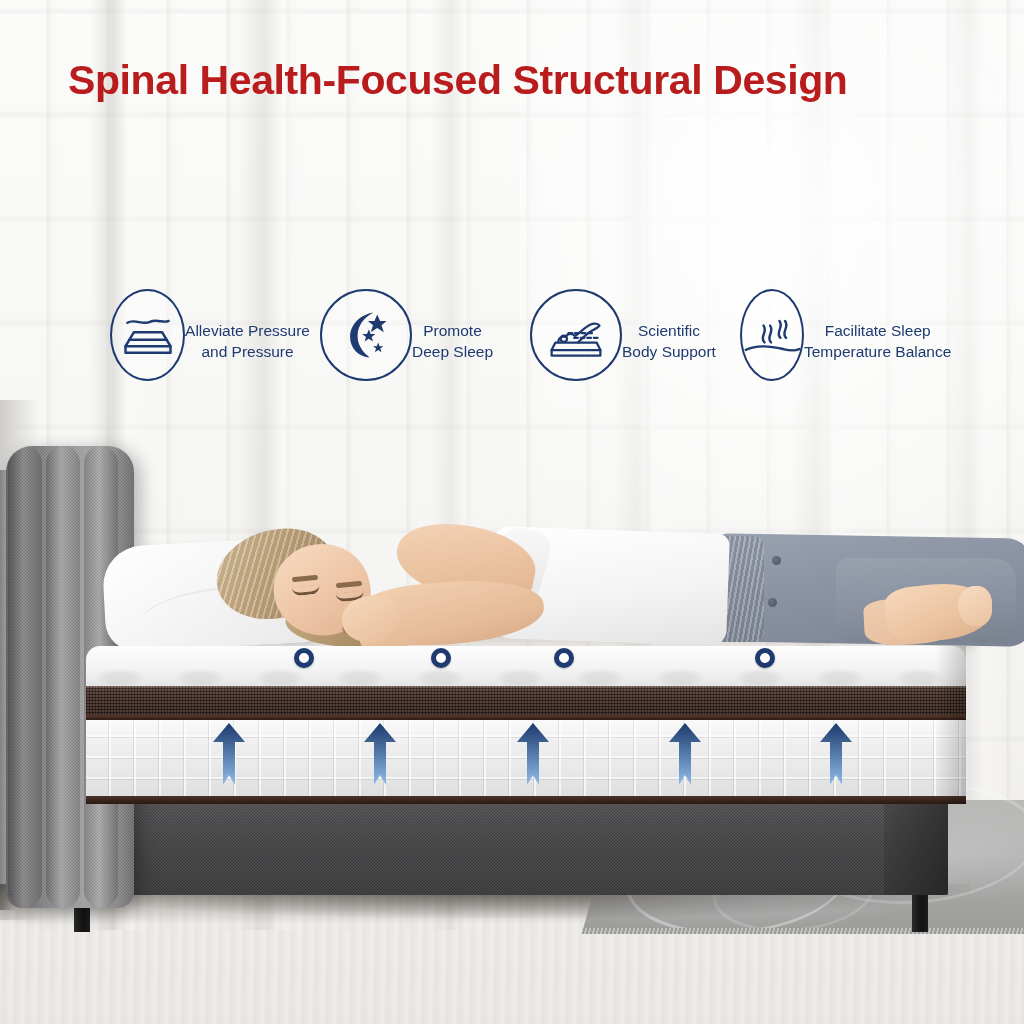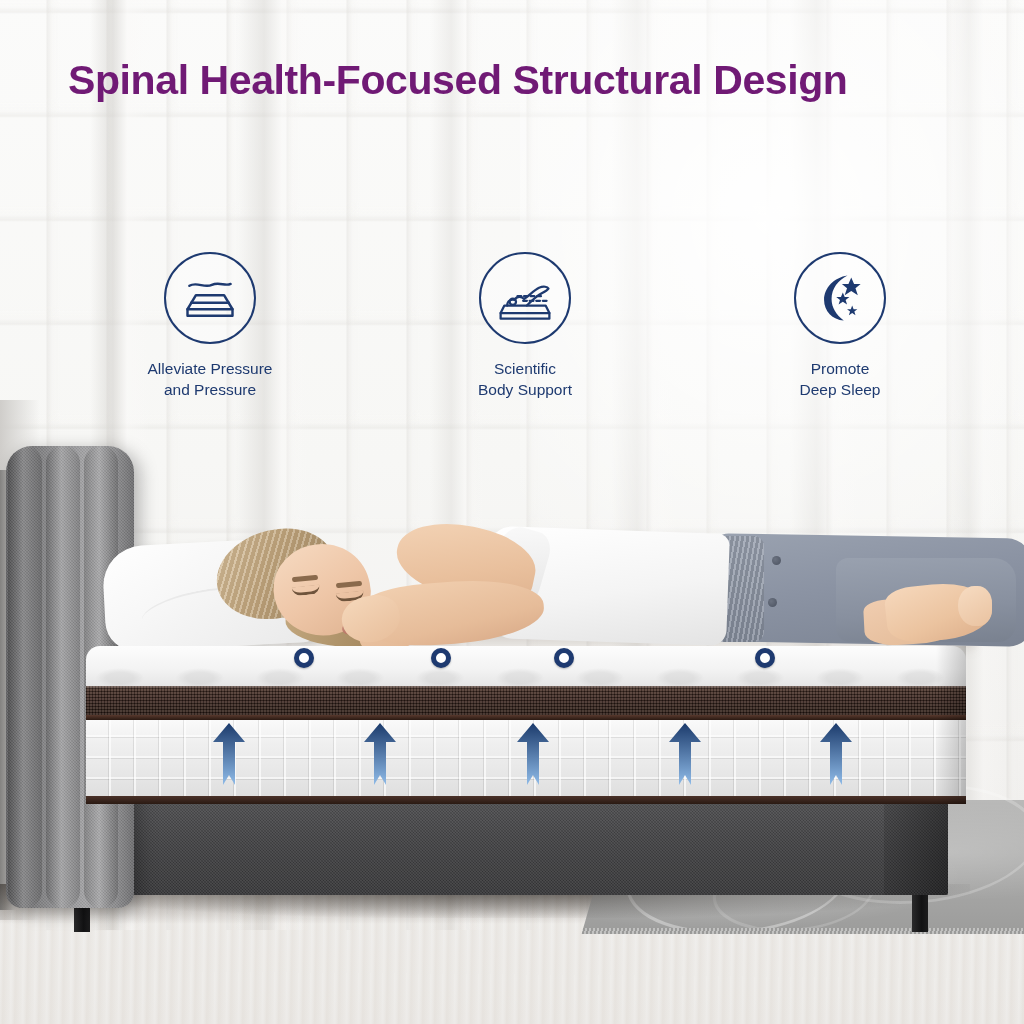--- a/index.html
+++ b/index.html
@@ -379,33 +379,33 @@
   .body-shadow {
     position: absolute; left: 180px; top: 128px; width: 700px; height: 26px;
     background: linear-gradient(180deg, rgba(90,70,55,0.26) 0%, rgba(90,70,55,0) 100%);
     filter: blur(4px);
   }
 
   
   .headline {
     position: absolute; left: 68px; top: 58px; width: 900px;
     font-size: 41px; font-weight: bold; letter-spacing: -0.4px;
-    color: #701a75; line-height: 1.1;
+    color: #b91c1c; line-height: 1.1;
   }
   .subtitle {
     position: absolute; left: 66px; top: 116px; width: 850px;
     font-size: 25px; color: #1c1c1c; line-height: 1.42;
   }
 
   
   .features {
     position: absolute; left: 110px; top: 252px; width: 830px; height: 165px;
     display: flex; justify-content: space-between;
   }
-  .feature { width: 200px; display: flex; flex-direction: column; align-items: center; }
+  .feature { width: 200px; display: flex; flex-direction: row; align-items: center; }
   .feature-icon {
     width: 92px; height: 92px; border-radius: 50%;
     border: 2.5px solid #1e3a70;
     display: flex; align-items: center; justify-content: center;
     background: rgba(255,255,255,0.35);
   }
   .feature-icon svg { width: 60px; height: 60px; display: block; }
   .feature-label {
     margin-top: 15px; text-align: center;
     font-size: 15.5px; color: #1e3a70; line-height: 1.35;
@@ -583,48 +583,63 @@
         </svg>
       </div>
       <div class="feature-label">
         <span>Alleviate Pressure</span>
         <span>and Pressure</span>
       </div>
     </div>
 
     <div class="feature">
       <div class="feature-icon">
+        <svg viewBox="0 0 64 64">
+          <path d="M40 8 C26 10, 15 21, 15 34 C15 46, 24 55, 36 56
+                   C28 50, 23 42, 23 33 C23 22, 30 13, 40 8 Z" fill="#1e3a70"></path>
+          <path d="M44 10 L47 17 L54 17 L48.5 21.5 L51 29 L44 24.5 L37 29 L39.5 21.5 L34 17 L41 17 Z" fill="#1e3a70"></path>
+          <path d="M35 26 L37 31 L42 31 L38 34 L39.5 39 L35 36 L30.5 39 L32 34 L28 31 L33 31 Z" fill="#1e3a70"></path>
+          <path d="M45 40 L46.5 44 L50.5 44 L47.3 46.5 L48.5 50.5 L45 48 L41.5 50.5 L42.7 46.5 L39.5 44 L43.5 44 Z" fill="#1e3a70"></path>
+        </svg>
+      </div>
+      <div class="feature-label">
+        <span>Promote</span>
+        <span>Deep Sleep</span>
+      </div>
+    </div>
+
+    <div class="feature">
+      <div class="feature-icon">
         <svg viewBox="0 0 64 64" fill="none" stroke="#1e3a70" stroke-width="2.4" stroke-linecap="round" stroke-linejoin="round">
           <path d="M10 40 L54 40 L58 48 L6 48 Z"></path>
           <path d="M6 48 L6 54 L58 54 L58 48"></path>
           <path d="M13 40 C13 35, 17 33, 21 34 C23 30, 28 30, 31 33
                    C36 30, 41 24, 47 21 C52 19, 56 20, 57 22
                    C55 25, 49 27, 45 30 C40 34, 36 38, 34 40"></path>
           <circle cx="19" cy="36" r="3.4"></circle>
           <path d="M24 30 L50 30" stroke-dasharray="4 3"></path>
           <path d="M30 35 L56 35" stroke-dasharray="4 3"></path>
         </svg>
       </div>
       <div class="feature-label">
         <span>Scientific</span>
         <span>Body Support</span>
       </div>
     </div>
 
     <div class="feature">
       <div class="feature-icon">
-        <svg viewBox="0 0 64 64">
-          <path d="M40 8 C26 10, 15 21, 15 34 C15 46, 24 55, 36 56
-                   C28 50, 23 42, 23 33 C23 22, 30 13, 40 8 Z" fill="#1e3a70"></path>
-          <path d="M44 10 L47 17 L54 17 L48.5 21.5 L51 29 L44 24.5 L37 29 L39.5 21.5 L34 17 L41 17 Z" fill="#1e3a70"></path>
-          <path d="M35 26 L37 31 L42 31 L38 34 L39.5 39 L35 36 L30.5 39 L32 34 L28 31 L33 31 Z" fill="#1e3a70"></path>
-          <path d="M45 40 L46.5 44 L50.5 44 L47.3 46.5 L48.5 50.5 L45 48 L41.5 50.5 L42.7 46.5 L39.5 44 L43.5 44 Z" fill="#1e3a70"></path>
+        <svg viewBox="0 0 64 64" fill="none" stroke="#1e3a70" stroke-width="2.6" stroke-linecap="round" stroke-linejoin="round">
+          <path d="M24 40 C18 34, 28 29, 23 22"></path>
+          <path d="M31 40 C25 34, 35 29, 30 22"></path>
+          <path d="M41 35 C35 29, 45 24, 40 17"></path>
+          <path d="M47 35 C41 29, 51 24, 46 17"></path>
+          <path d="M4 48 C16 42, 30 44, 44 47 C52 49, 57 49, 61 47"></path>
         </svg>
       </div>
       <div class="feature-label">
-        <span>Promote</span>
-        <span>Deep Sleep</span>
-      </div>
-    </div>
-
+        <span>Facilitate Sleep</span>
+        <span>Temperature Balance</span>
+      </div>
+    </div>
 
   </div>
 </div>
 
 </body></html>

